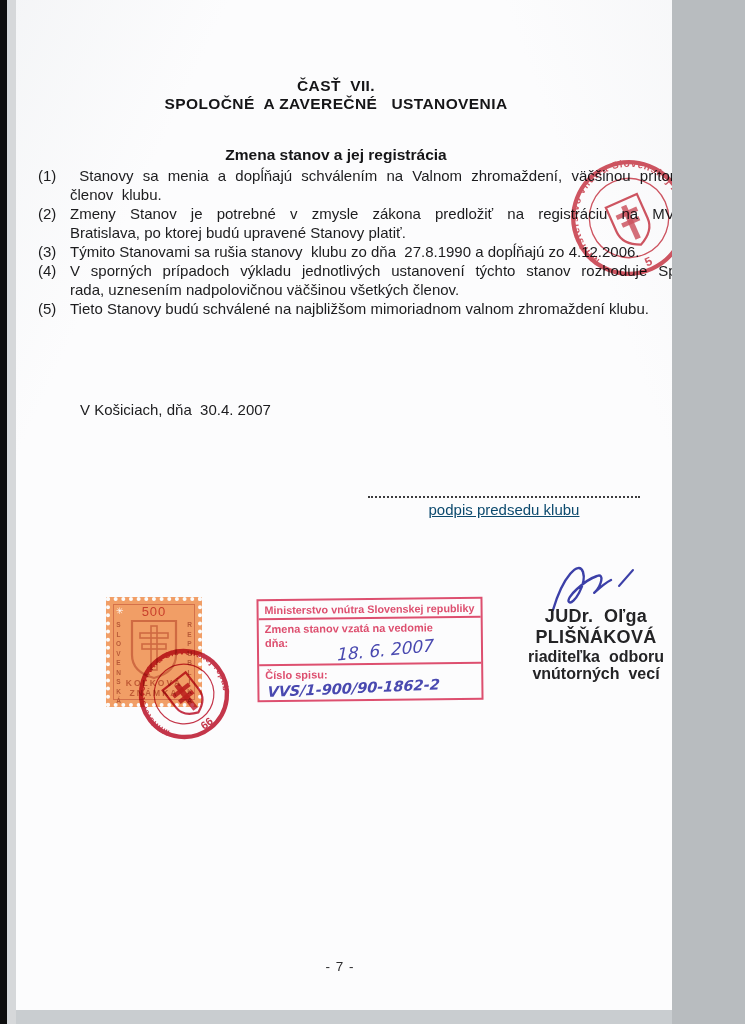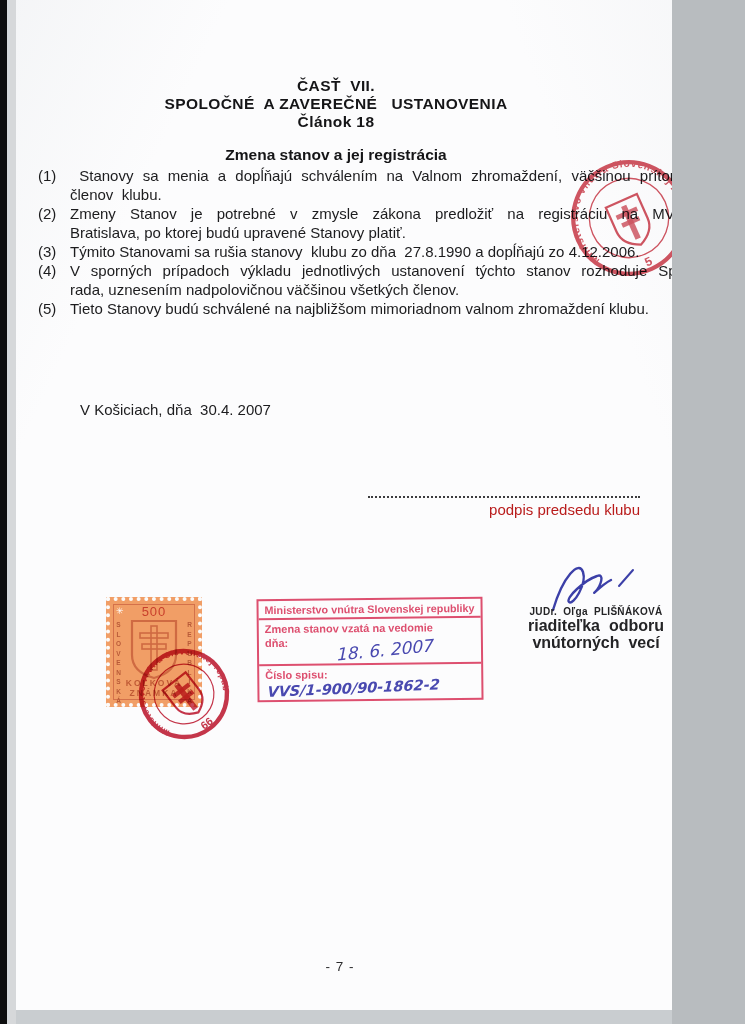--- a/index.html
+++ b/index.html
@@ -23,21 +23,21 @@
   .list { left:38px; top:166px; width:676px; }
   .item { display:flex; font-size:15px; line-height:19px; color:#1c1c1e; }
   .item .num { width:32px; flex:none; }
   .item .txt { flex:1; }
   .j { text-align:justify; text-align-last:justify; }
 
   .dateline { left:80px; top:401px; font-size:15px; color:#1c1c1e; }
 
   .sig-block { left:368px; top:479px; width:272px; }
   .dotline { height:17px; border-bottom:2.5px dotted #3c3c3e; }
-  .sig-caption { margin-top:3px; text-align:right; font-size:15px; color:#b91c1c; }
+  .sig-caption { margin-top:3px; text-align:center; font-size:15px; color:#0c4a6e;text-decoration:underline; }
 
   .pagenum { left:290px; top:959px; width:100px; text-align:center;
              font-size:13.5px; color:#2a2a2c; letter-spacing:1px; }
 
   
   .kolok { left:106px; top:597px; width:96px; height:110px; background:#f19e66;
            border:4px dotted #fbfbfb; box-sizing:border-box; }
   .kolok-inner { position:absolute; inset:3px; border:1.5px solid #d4714a; }
   .kolok-top { position:absolute; left:0; right:0; top:3px; text-align:center;
                font-weight:normal; font-size:13px; color:#c9402c; letter-spacing:1px; }
@@ -60,36 +60,35 @@
             color:#e05070; transform:rotate(-0.6deg); mix-blend-mode:multiply; background:rgba(255,255,255,0); }
   .rstamp .r1 { padding:3px 6px 2px; border-bottom:2.5px solid #e05070; font-size:10.8px; font-weight:bold; }
   .rstamp .r2 { padding:2px 6px 0; font-size:11px; font-weight:bold; height:42px; line-height:14px; }
   .rstamp .r3 { border-top:2.5px solid #e05070; padding:3px 6px; font-size:11px; font-weight:bold; }
   .hand { font-family:"DejaVu Sans", sans-serif; font-style:italic; color:#4a4ab2; }
   .hand-date { position:absolute; left:78px; top:40px; font-size:17px; transform:rotate(-5deg) skewX(-6deg); }
   .hand-file { display:inline-block; font-size:14.5px; transform:rotate(-2deg) skewX(-6deg); margin-left:2px; }
 
   
   .official { left:488px; top:606px; width:216px; text-align:center; color:#242426; }
-  .official .name { font-size:10px; font-weight:bold; letter-spacing:.3px; }
+  .official .name { font-size:18px; font-weight:bold; letter-spacing:.3px; }
   .official .t { font-size:16px; font-weight:bold; line-height:17px; }
   .sig-svg { left:545px; top:558px; }
 </style>
 </head>
 <body>
 
 <div class="scan">
   <div class="paper"></div>
   <div class="edge-black"></div>
   <div class="edge-gray"></div>
 
   <div class="abs header-block">
     <div class="pre">ČASŤ  VII.</div>
     <div class="pre">SPOLOČNÉ  A ZAVEREČNÉ   USTANOVENIA</div>
-    <div class="pre">Článok 18</div>
   </div>
 
   <div class="abs section-heading">Zmena stanov a jej registrácia</div>
 
   <div class="abs list">
     <div class="item">
       <div class="num">(1)</div>
       <div class="txt">
         <div class="pre j"> Stanovy sa menia a dopĺňajú schválením na Valnom zhromaždení, väčšinou prítomných</div>
         <div class="pre">členov  klubu.</div>

